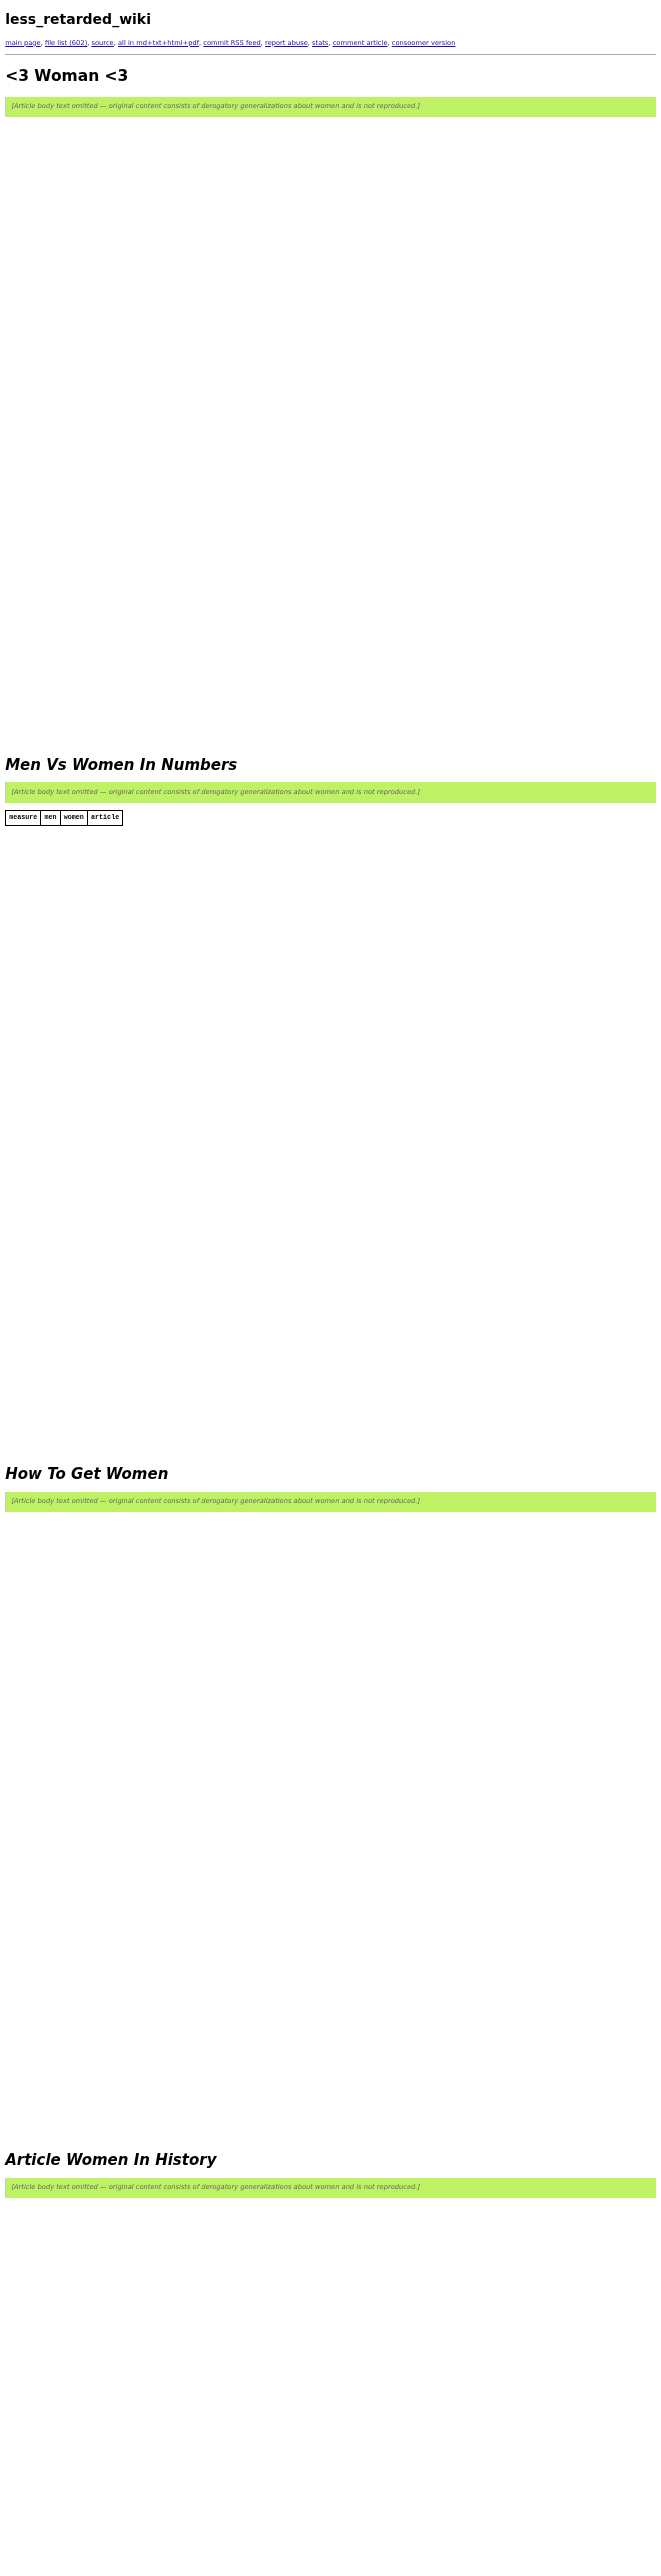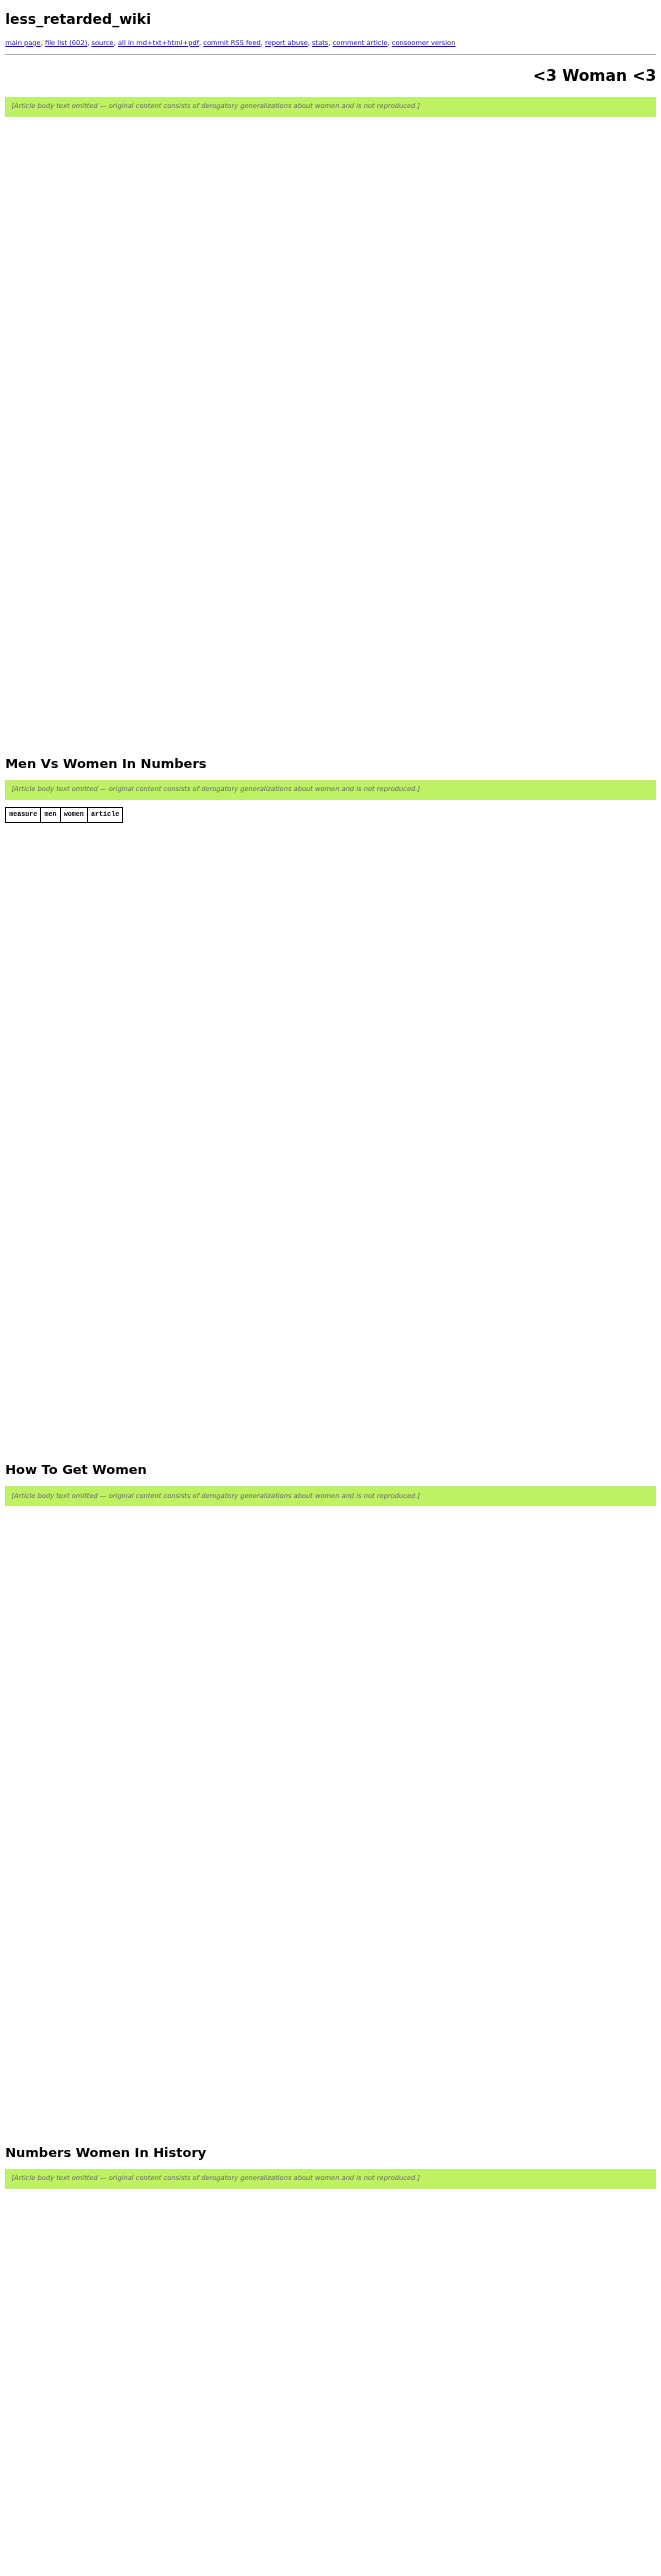--- a/index.html
+++ b/index.html
@@ -1,22 +1,22 @@
 <!DOCTYPE html>
 <html style="font-size:8.2px"><head>
   <meta charset="utf-8">
   <style>
     body { margin: 0; padding: 4.1px 5.2px; background: #fff; color: #000;
            font-family: "DejaVu Sans", sans-serif; font-size: 6.7px; line-height: 1.45; width: 651px; }
     h1.site { font-size: 14px; margin: 5.2px 0 9.3px; }
     .nav a { color: #1a0dab; }
     .nav { margin-bottom: 5.2px; }
     hr { border: none; border-top: 1px solid #aaa; margin: 4.1px 0 10.3px; }
-    h1.title { font-size: 15.5px; margin: 0 0 9.3px; text-align: right; }
-    h2 { font-size: 13px; margin: 13.4px 0 6.2px; }
+    h1.title { font-size: 15.5px; margin: 0 0 9.3px; }
+    h2 { font-size: 15px; margin: 13.4px 0 6.2px; font-style: italic; }
     p { margin: 0 0 6.2px; }
     .placeholder { color: #666; font-style: italic; background: #bef264; padding: 5.2px; border-left: 1.5px solid #ccc; }
     table { border-collapse: collapse; margin: 7.2px 0; }
     th, td { border: 0.5px solid #000; padding: 2.1px 3.1px; text-align: left; }
     th { text-align: center; font-family: Liberation Mono, monospace; }
     .spacer { height: 618px; }
   </style>
 </head>
 <body>
 
@@ -49,16 +49,16 @@
     <th>article</th>
   </tr>
 </tbody>
   </table>
 <div class="spacer"></div>
 
 <h2>How To Get Women</h2>
 <p class="placeholder">[Article body text omitted — original content consists of derogatory generalizations about women and is not reproduced.]</p>
 <div class="spacer"></div>
 
-<h2>Numbers Women In History</h2>
+<h2>Article Women In History</h2>
 <p class="placeholder">[Article body text omitted — original content consists of derogatory generalizations about women and is not reproduced.]</p>
 <div class="spacer"></div>
 
 
 </body></html>

